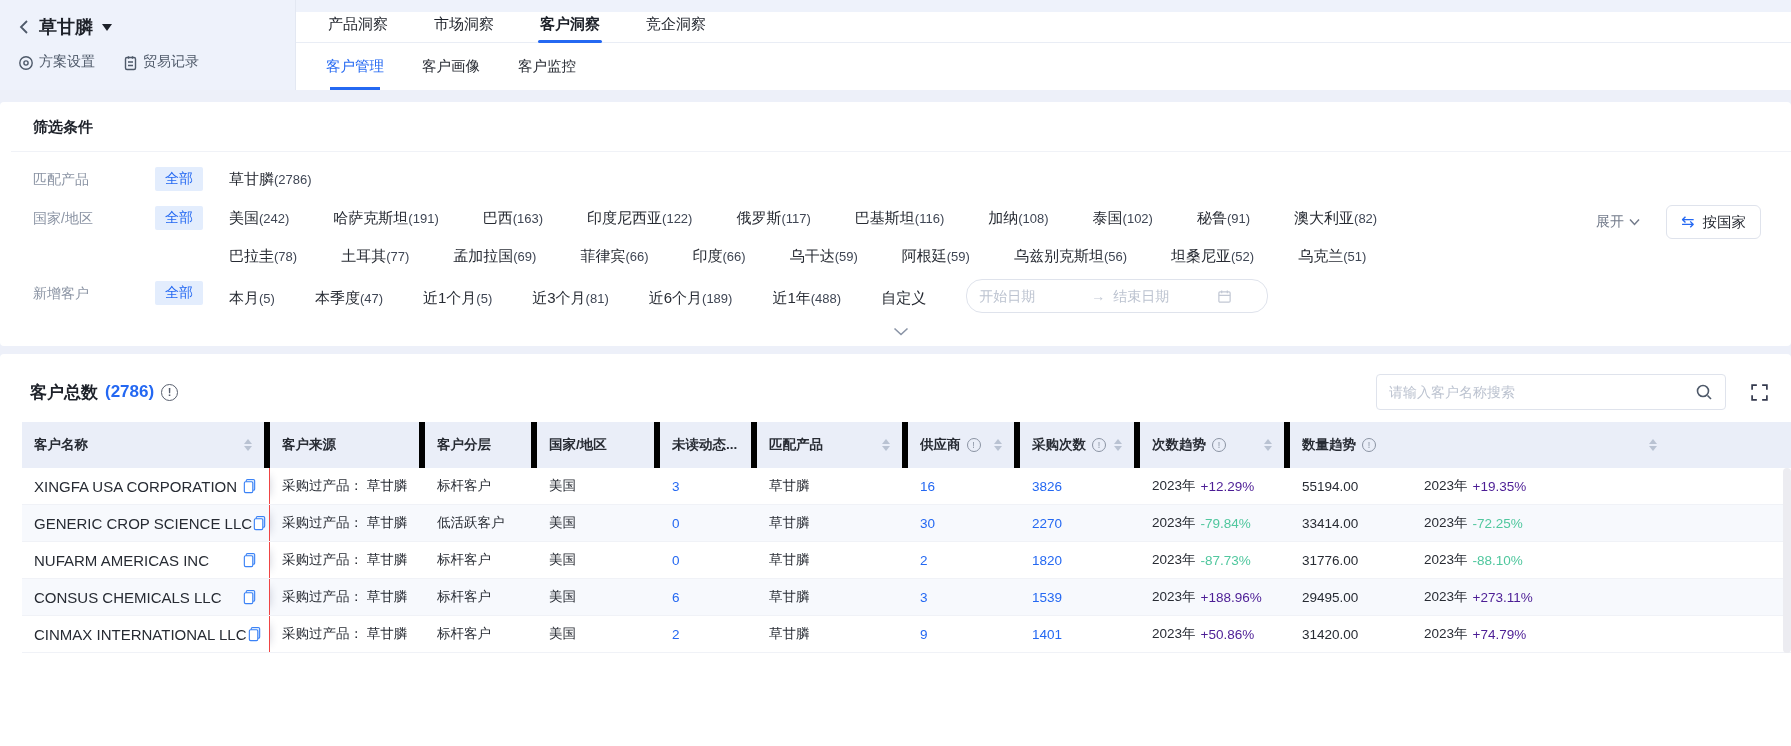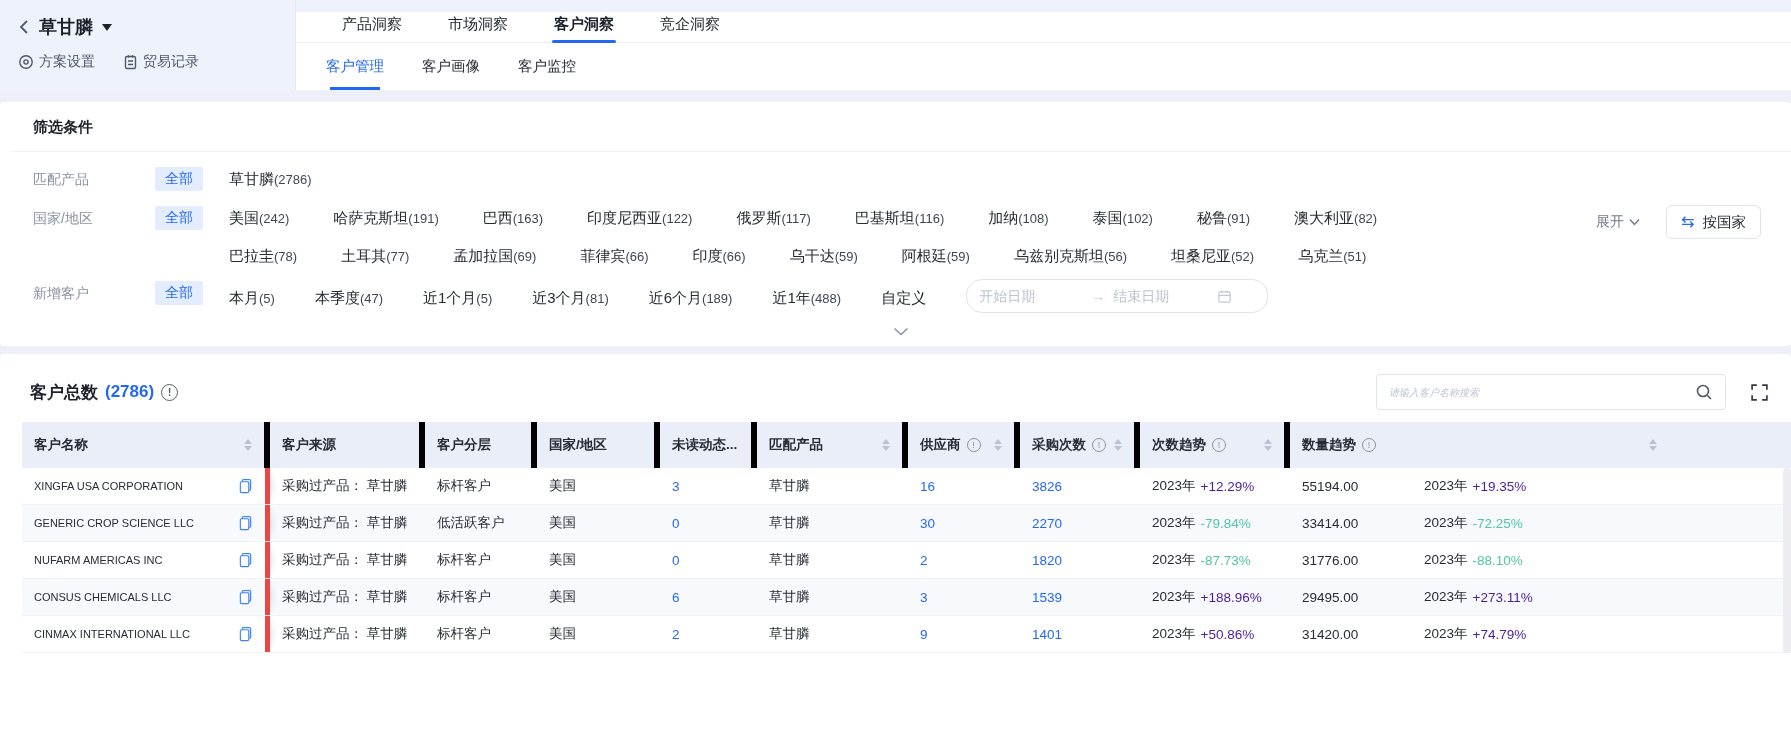--- a/index.html
+++ b/index.html
@@ -9,23 +9,23 @@
   
   .hdr { position:relative; height:90px; background:#fff; }
   .hdr-strip { position:absolute; top:0; left:0; right:0; height:12px; background:#eef2fb; }
   .hdr-left { position:absolute; top:0; left:0; width:296px; height:90px; background:#eef2fb;
               border-right:1px solid #e3e8f2; padding:12px 0 0 18px; z-index:2; }
   .hdr-title-row { display:flex; align-items:center; gap:9px; height:30px; cursor:pointer; }
   .back-ic { display:flex; align-items:center; }
   .hdr-title { font-size:18px; font-weight:700; color:#1d2129; }
   .caret-down { width:0; height:0; border:5px solid transparent; border-top:7px solid #1d2129; margin-top:6px; }
   .hdr-actions { display:flex; gap:28px; margin-top:11px; color:#4e5969; font-size:14px; align-items:center; }
-  .hdr-action { display:flex; align-items:center; gap:5px; cursor:pointer; }
+  .hdr-action { display:flex; align-items:flex-end; gap:5px; cursor:pointer; }
   .hdr-right { margin-left:296px; padding-top:12px; position:relative; z-index:1; }
-  .main-tabs { display:flex; gap:42px; padding-left:44px; border-bottom:1px solid #e9edf5; height:31px; }
+  .main-tabs { display:flex; gap:42px; padding-left:30px; border-bottom:1px solid #e9edf5; height:31px; }
   .main-tab { font-size:15px; color:#1d2129; position:relative; cursor:pointer; padding:0 2px; line-height:24px; }
   .main-tab.active { font-weight:700; }
   .main-tab.active::after { content:""; position:absolute; left:0; right:0; bottom:-1px; height:3px; background:#2468f2; border-radius:2px; }
   .sub-tabs { display:flex; gap:38px; padding-left:30px; height:47px; align-items:center; }
   .sub-tab { font-size:14.5px; position:relative; height:100%; display:flex; align-items:center; cursor:pointer; color:#272b33; }
   .sub-tab.active { color:#2468f2; }
   .sub-tab.active::after { content:""; position:absolute; left:4px; right:4px; bottom:0; height:3px; background:#2468f2; }
 
   
   .card { background:#fff; border-radius:4px; }
@@ -56,41 +56,41 @@
   
   .table-card { margin-top:8px; padding-top:14px; min-height:400px; }
   .tc-head { display:flex; align-items:center; padding:0 22px 0 30px; height:48px; }
   .tc-title { font-size:17px; font-weight:700; display:flex; align-items:center; gap:7px; }
   .tc-count { color:#2468f2; }
   .info-lg { width:17px; height:17px; border:1.5px solid #585f6e; border-radius:50%; display:flex;
              align-items:center; justify-content:center; font-size:11px; color:#585f6e; font-weight:700; }
   .tc-right { margin-left:auto; display:flex; align-items:center; gap:24px; }
   .search-box { width:350px; height:36px; border:1px solid #dfe3ec; border-radius:4px; display:flex;
                 align-items:center; padding:0 12px; background:#fff; }
-  .search-box input { flex:1; border:none; outline:none; font-size:10px; color:#272b33; background:transparent;font-style:italic; }
+  .search-box input { flex:1; border:none; outline:none; font-size:14px; color:#272b33; background:transparent; }
   .search-box input::placeholder { color:#bcc3d0; }
 
   .table-wrap { margin-left:22px; margin-top:6px; overflow:hidden; position:relative; }
   .thead { display:flex; background:#eaeef8; height:46px; width:1769px; }
   .th { display:flex; align-items:center; justify-content:space-between; padding:0 12px; flex:none;
         border-right:6px solid #000000; font-size:13.5px; font-weight:700; color:#272b33; cursor:pointer; }
   .th:last-child { border-right:none; }
   .th-label { display:flex; align-items:center; gap:6px; white-space:nowrap; overflow:hidden; }
   .info-sm { width:14px; height:14px; border:1px solid #8a93a3; border-radius:50%; font-size:9px; flex:none;
              color:#8a93a3; display:flex; align-items:center; justify-content:center; font-weight:400; }
   .sort { display:flex; flex-direction:column; gap:2px; flex:none; margin-left:6px; cursor:pointer; }
   .sort i { width:0; height:0; border:4px solid transparent; display:block; }
   .sort .s-up { border-bottom:5px solid #b9c2d2; border-top:none; }
   .sort .s-dn { border-top:5px solid #b9c2d2; border-bottom:none; }
 
   .tr { display:flex; height:37px; border-bottom:1px solid #f0f2f7; background:#fff; width:1769px; }
   .tr.alt { background:#f7f9fd; }
   .td { display:flex; align-items:center; padding:0 12px; flex:none; font-size:13.5px; color:#272b33; white-space:nowrap; overflow:hidden; }
-  .td.name { justify-content:space-between; border-right:5px solid #ef4444;
-             box-shadow:8px 0 8px -8px rgba(30,40,80,.20); font-size:11px; }
+  .td.name { justify-content:space-between; border-right:1px solid #ef4444;
+             box-shadow:8px 0 8px -8px rgba(30,40,80,.20); font-size:15px; }
   .td.name .nm { cursor:pointer; }
   .blue { color:#2468f2; cursor:pointer; }
   .trend-year { margin-right:5px; }
   .pct.up { color:#4c1d95; }
   .pct.down { color:#50c79e; }
   .vscroll { position:absolute; right:0; top:46px; height:200px; width:8px; background:#ececf1; border-radius:4px; }
 
   svg { display:block; }
 </style>
 </head>

